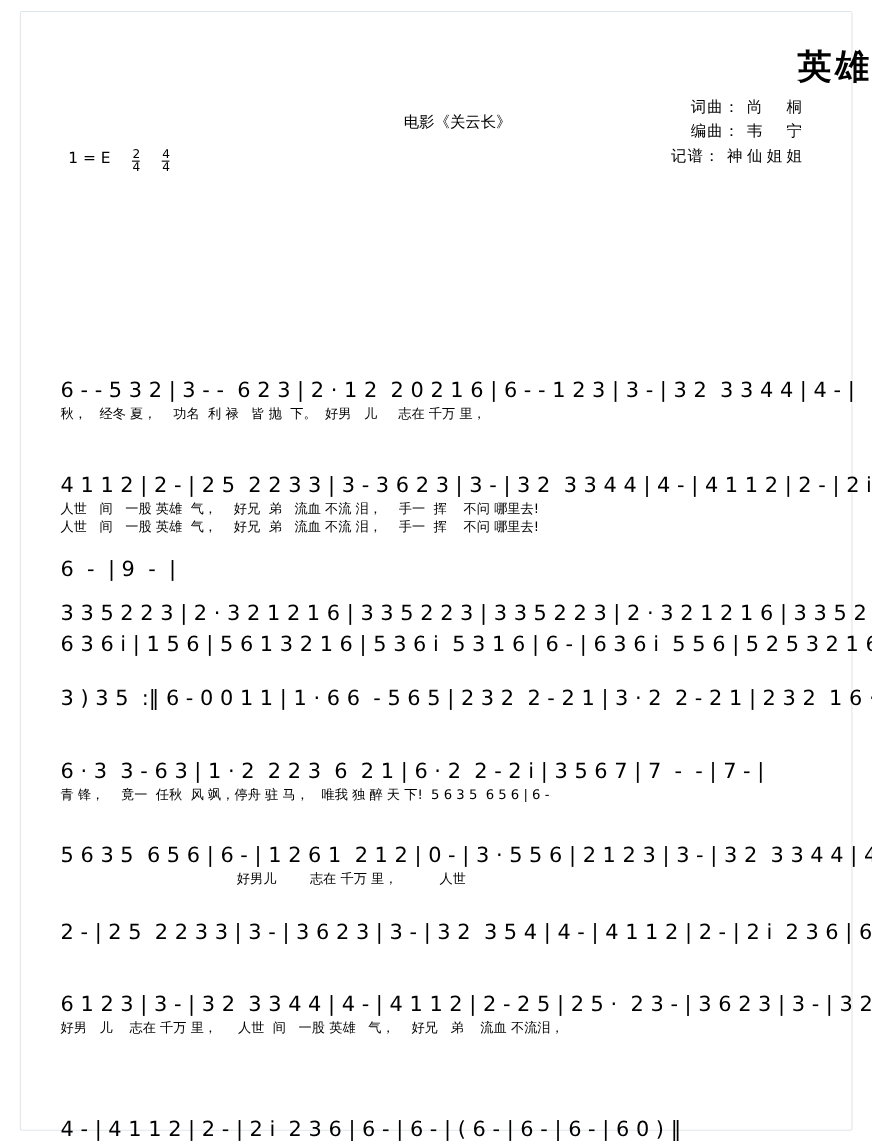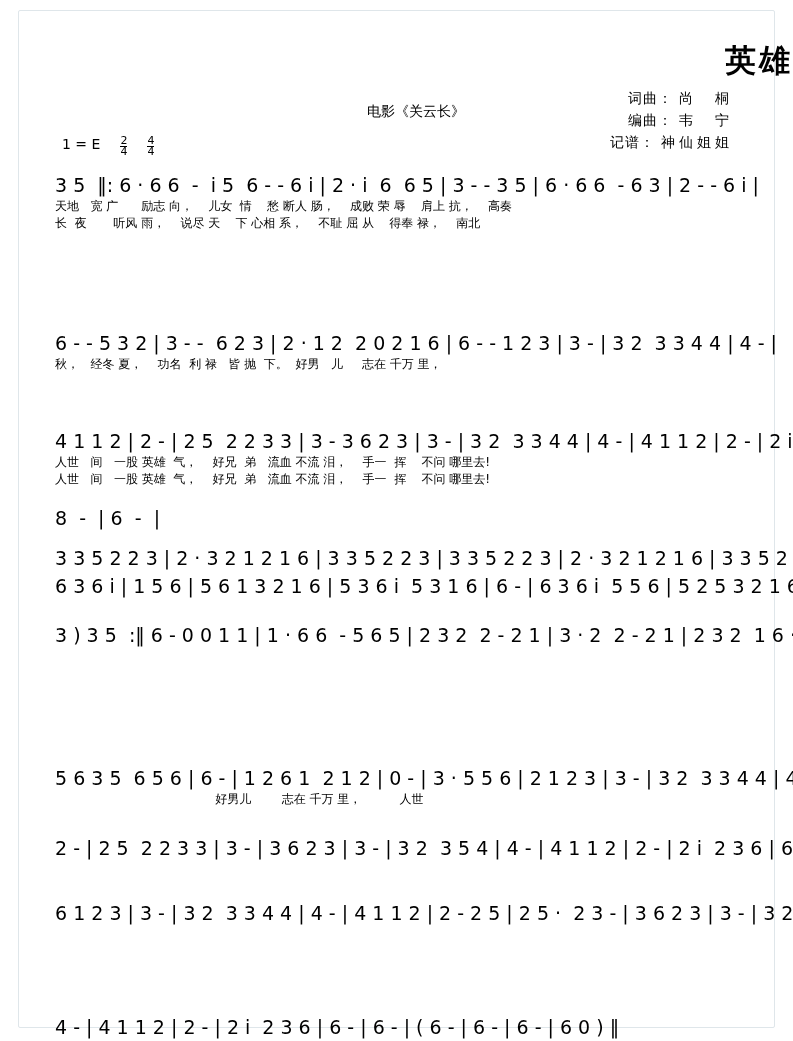--- a/index.html
+++ b/index.html
@@ -133,64 +133,64 @@
     <span class="frac">
       <span class="num">2</span>
         <span class="den">4</span>
     </span>
     <span class="frac">
       <span class="num">4</span>
         <span class="den">4</span>
     </span>
   </div>
 
-  <div class="system" style="top:172px">
-    <div class="notes">3 5  ‖: 6 · 6 6  -  i 5  6 - - 6 i | 2 · i  6  6 5 | 3 - - 3 5 | 6 · 6 6  - 6 3 | 2 - - 6 i |</div>
-    <div class="lyric">天地   宽 广      励志 向，    儿女  情    愁 断人 肠，    成败 荣 辱    肩上 抗，    高奏</div>
-    <div class="lyric second">长  夜       听风 雨，    说尽 天    下 心相 系，    不耻 屈 从    得奉 禄，    南北</div>
-  </div>
 
 
-  <div class="system" style="top:330px">
+  <div class="system" style="top:342px">
     <div class="notes">6 - - 5 3 2 | 3 - -  6 2 3 | 2 · 1 2  2 0 2 1 6 | 6 - - 1 2 3 | 3 - | 3 2  3 3 4 4 | 4 - |</div>
     <div class="lyric second">秋，   经冬 夏，    功名  利 禄   皆 抛  下。  好男   儿     志在 千万 里，</div>
   </div>
 
   <div class="system" style="top:428px">
     <div class="notes">4 1 1 2 | 2 - | 2 5  2 2 3 3 | 3 - 3 6 2 3 | 3 - | 3 2  3 3 4 4 | 4 - | 4 1 1 2 | 2 - | 2 i  2 3 6 |</div>
     <div class="lyric">人世   间   一股 英雄  气，    好兄  弟   流血 不流 泪，    手一  挥    不问 哪里去!</div>
     <div class="lyric second">人世   间   一股 英雄  气，    好兄  弟   流血 不流 泪，    手一  挥    不问 哪里去!</div>
   </div>
 
   <div class="system" style="top:505px">
-    <div class="notes">8  -  | 6  -  |</div>
+    <div class="notes">6  -  | 9  -  |</div>
   </div>
 
   <div class="system" style="top:545px">
     <div class="notes">3 3 5 2 2 3 | 2 · 3 2 1 2 1 6 | 3 3 5 2 2 3 | 3 3 5 2 2 3 | 2 · 3 2 1 2 1 6 | 3 3 5 2 2 3 |</div>
   </div>
 
   <div class="system" style="top:573px">
     <div class="notes">6 3 6 i | 1 5 6 | 5 6 1 3 2 1 6 | 5 3 6 i  5 3 1 6 | 6 - | 6 3 6 i  5 5 6 | 5 2 5 3 2 1 6 | 2 3 2 3  5 6 5 6 |</div>
   </div>
 
   <div class="system" style="top:622px">
     <div class="notes">3 ) 3 5  :‖ 6 - 0 0 1 1 | 1 · 6 6  - 5 6 5 | 2 3 2  2 - 2 1 | 3 · 2  2 - 2 1 | 2 3 2  1 6 · 3 5 |</div>
   </div>
 
+  <div class="system" style="top:688px">
+    <div class="notes">6 · 3  3 - 6 3 | 1 · 2  2 2 3  6  2 1 | 6 · 2  2 - 2 i | 3 5 6 7 | 7  -  - | 7 - |</div>
+    <div class="lyric">青 锋，    竟一  任秋  风 飒，停舟 驻 马，   唯我 独 醉 天 下!  5 6 3 5  6 5 6 | 6 -</div>
+  </div>
 
   <div class="system" style="top:765px">
     <div class="notes">5 6 3 5  6 5 6 | 6 - | 1 2 6 1  2 1 2 | 0 - | 3 · 5 5 6 | 2 1 2 3 | 3 - | 3 2  3 3 4 4 | 4 - | 4 1 1 2 |</div>
     <div class="lyric">                                          好男儿        志在 千万 里，          人世</div>
   </div>
 
   <div class="system" style="top:835px">
     <div class="notes">2 - | 2 5  2 2 3 3 | 3 - | 3 6 2 3 | 3 - | 3 2  3 5 4 | 4 - | 4 1 1 2 | 2 - | 2 i  2 3 6 | 6 - |</div>
   </div>
 
   <div class="system" style="top:900px">
     <div class="notes">6 1 2 3 | 3 - | 3 2  3 3 4 4 | 4 - | 4 1 1 2 | 2 - 2 5 | 2 5 ·  2 3 - | 3 6 2 3 | 3 - | 3 2  3 3 4 4 |</div>
+    <div class="lyric">好男   儿    志在 千万 里，     人世  间   一股 英雄   气，    好兄   弟    流血 不流泪，</div>
   </div>
 
   <div class="system" style="top:1014px">
     <div class="notes">4 - | 4 1 1 2 | 2 - | 2 i  2 3 6 | 6 - | 6 - | ( 6 - | 6 - | 6 - | 6 0 ) ‖</div>
   </div>
 </div>
 
 </body></html>

